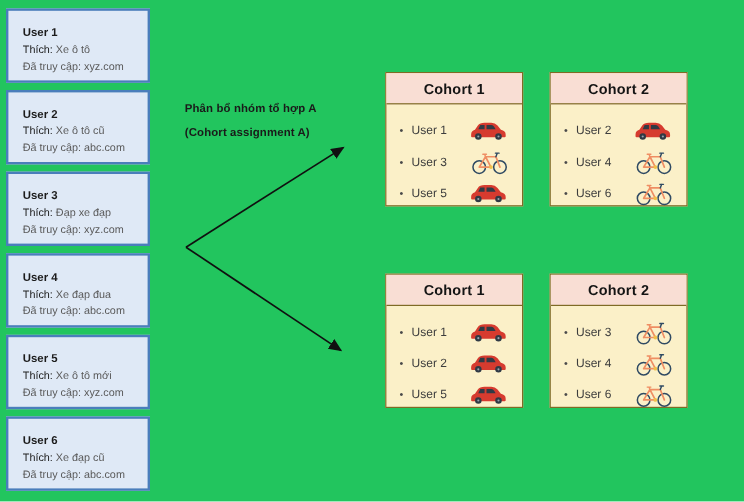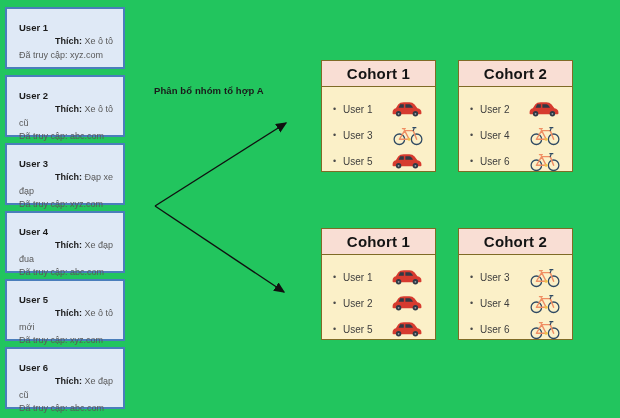--- a/index.html
+++ b/index.html
@@ -7,30 +7,30 @@
     position:relative;width:620px;height:418px;background:#22c55e;overflow:hidden;
     font-family:"Liberation Sans","DejaVu Sans",sans-serif;
   }
   
   .user-card{
     position:absolute;left:5px;width:120px;height:62px;box-sizing:border-box;
     background:#dfe9f6;border:2px solid #4a7ebb;
     padding:12px 6px 0 12px;line-height:1.5;font-size:9px;color:#595959;
   }
   .user-card .u-name{font-weight:bold;color:#1c1c1c;font-size:9.5px;display:block;}
-  .user-card .u-bold{font-weight:bold;color:#1c1c1c;margin-left:36px;}
+  .user-card .u-bold{font-weight:normal;color:#1c1c1c;}
   
   .cohort{
     position:absolute;width:115px;height:112px;box-sizing:border-box;
     background:#fbf0c8;border:1.6px solid #7f6b26;
   }
   .cohort-header{
     height:26px;box-sizing:border-box;border-bottom:1.6px solid #7f6b26;
     background:#f9ded4;display:flex;align-items:center;justify-content:center;
-    font-weight:bold;font-size:15px;color:#141414;letter-spacing:.2px;
+    font-weight:bold;font-size:12px;color:#141414;letter-spacing:.2px;
   }
   .cohort-body{padding:9px 10px 0 11px;}
   .member-row{
     display:flex;align-items:center;height:26px;color:#3d3d3d;font-size:10px;
   }
   .bullet{width:10px;color:#4a4a4a;font-size:9px;flex:0 0 auto;}
   .bullet::before{content:"•";}
   .member-name{flex:1 1 auto;}
   .member-icon{flex:0 0 auto;display:flex;align-items:center;margin-right:2px;}
   
@@ -117,20 +117,21 @@
       <marker id="ah" markerWidth="9" markerHeight="8" refX="7" refY="3.5" orient="auto">
         <path d="M0 0 L8 3.5 L0 7 Z" fill="#101010"></path>
       </marker>
     </defs>
     <line x1="155" y1="206" x2="286" y2="123" stroke="#101010" stroke-width="1.4" marker-end="url(#ah)"></line>
     <line x1="155" y1="206" x2="284" y2="292" stroke="#101010" stroke-width="1.4" marker-end="url(#ah)"></line>
   </svg>
 
   <div class="assign-label" style="left:154px;top:85px">
     <span class="line1">Phân bổ nhóm tổ hợp A</span>
+    <span class="line2">(Cohort assignment A)</span>
   </div>
   <div class="assign-label" style="left:154px;top:296px">
   </div>
 
   <div class="cohort" style="left:321px;top:60px">
     <div class="cohort-header">Cohort 1</div>
     <div class="cohort-body">
       <div class="member-row">
         <span class="bullet"></span>
         <span class="member-name">User 1</span>

